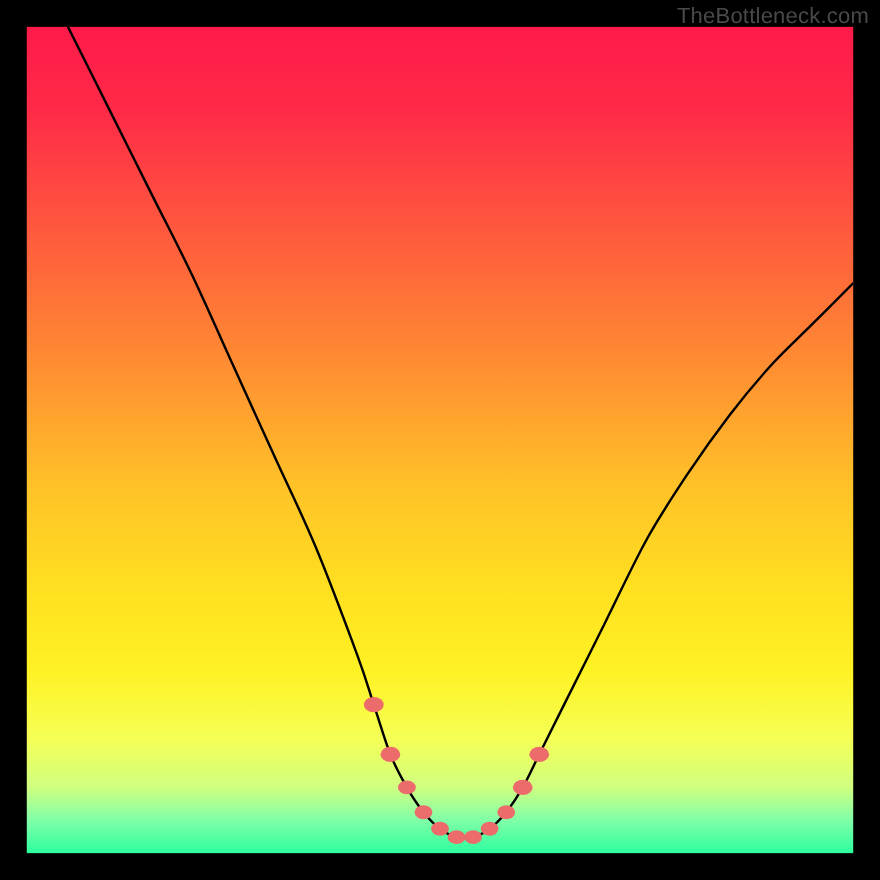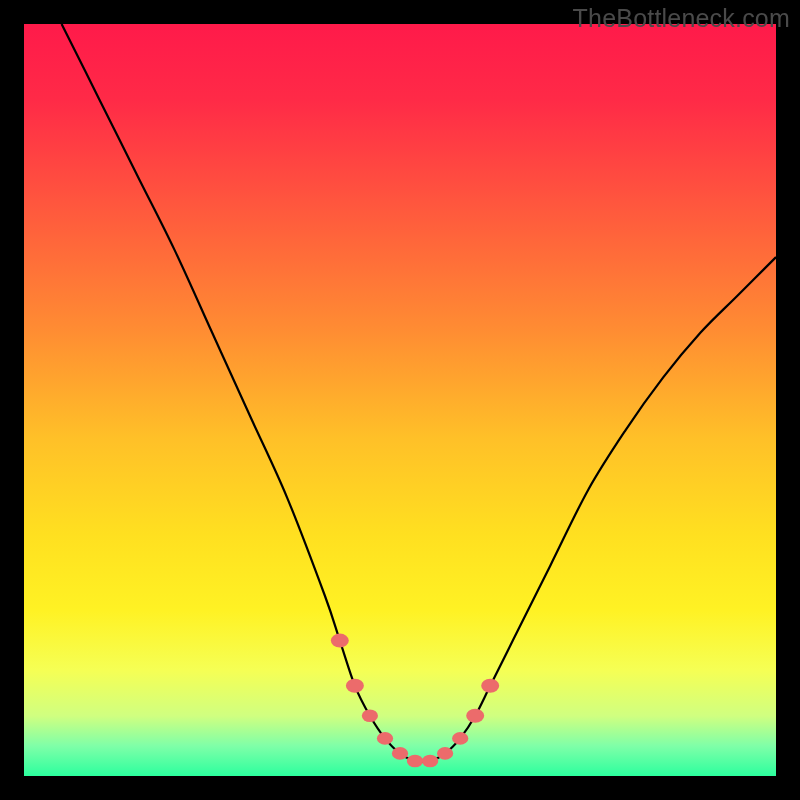--- a/index.html
+++ b/index.html
@@ -36,21 +36,21 @@
     position: absolute;
     top: 0; left: 0;
     width: 100%;
     height: 100%;
   }
   .watermark {
     position: absolute;
     top: 4px;
     right: 10px;
     color: #4a4a4a;
-    font-size: 25px;
+    font-size: 20px;
     font-weight: 500;
     letter-spacing: 0.2px;
   }
 </style>
 </head>
 <body>
 
 <div class="frame">
 
   <div class="plot-area">

